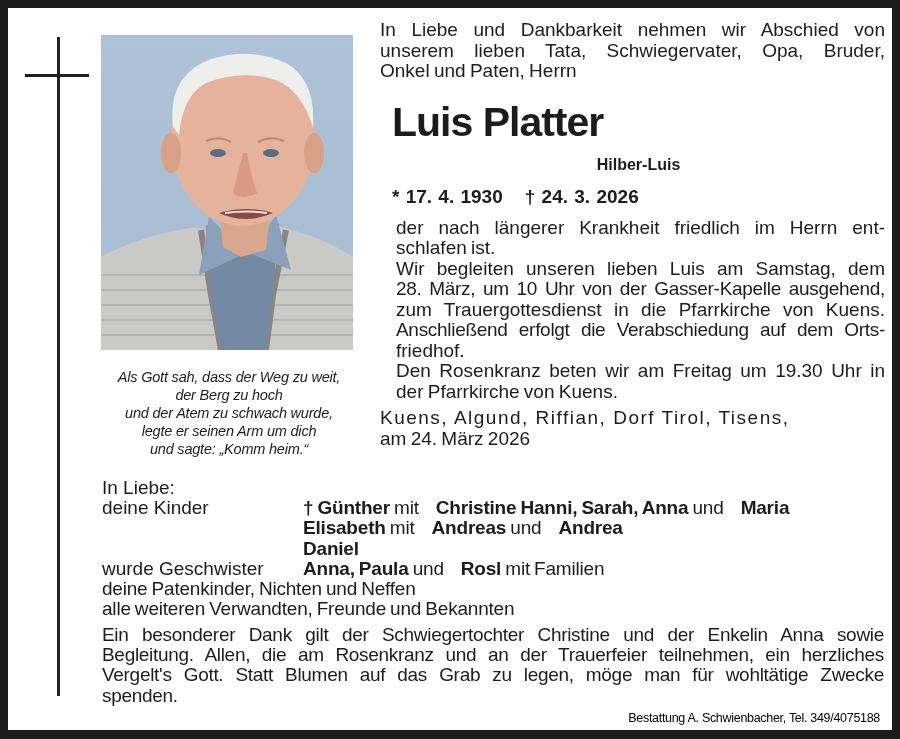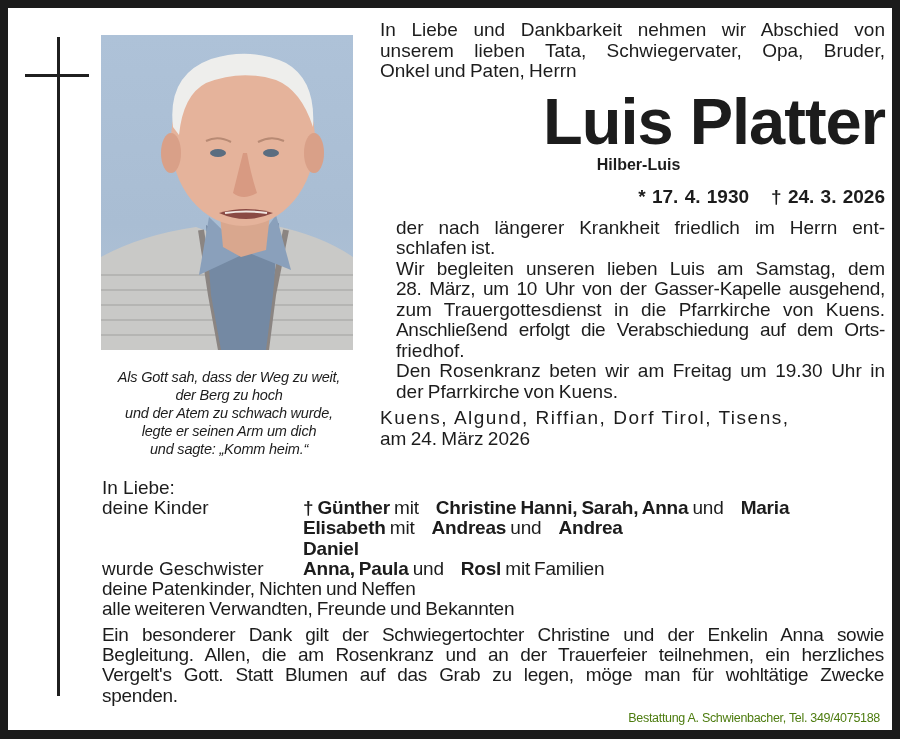--- a/index.html
+++ b/index.html
@@ -30,25 +30,25 @@
       letter-spacing: -0.2px;
     }
     .poem div { white-space: nowrap; }
 
     .right { position: absolute; left: 372px; top: 12px; width: 505px; }
     .intro { font-size: 19px; line-height: 20.5px; text-align: justify; }
     .intro .line { display: block; text-align: justify; text-align-last: justify; white-space: nowrap; }
     .intro .line.last { text-align-last: left; word-spacing: -1px; }
 
     .name {
-      text-align: right; font-weight: bold; font-size: 65px; line-height: 56px;
+      text-align: left; font-weight: bold; font-size: 41px; line-height: 56px;
       margin-top: 12px; letter-spacing: -1px; padding-left: 12px;
     }
     .nickname { text-align: center; font-weight: bold; font-size: 16px; margin-top: 6px; padding-left: 12px; }
-    .dates { text-align: right; font-weight: bold; font-size: 19px; margin-top: 12px; padding-left: 12px; word-spacing: 1px; }
+    .dates { text-align: left; font-weight: bold; font-size: 19px; margin-top: 12px; padding-left: 12px; word-spacing: 1px; }
     .dates .sep { display: inline-block; width: 22px; }
 
     .body-text { margin-top: 10px; font-size: 19px; line-height: 20.5px; }
     .body-text .line { display: block; text-align: justify; text-align-last: justify; white-space: nowrap; margin-left: 16px; }
     .body-text .line.last { text-align-last: left; word-spacing: -1px; }
     .body-text .line.tight { word-spacing: -1.5px; letter-spacing: -0.3px; }
 
     .place { margin-top: 6px; font-size: 19px; line-height: 20.5px; }
     .place .spaced { letter-spacing: 1.5px; display: block; }
     .place .plain { display: block; word-spacing: -1px; }
@@ -61,21 +61,21 @@
 
     .thanks {
       position: absolute; left: 94px; top: 617px; width: 782px;
       font-size: 19px; line-height: 20.2px; letter-spacing: -0.3px;
     }
     .thanks .line { display: block; text-align: justify; text-align-last: justify; white-space: nowrap; }
     .thanks .line.last { text-align-last: left; }
 
     .undertaker {
       position: absolute; right: 12px; top: 703px; font-size: 12.5px;
-      letter-spacing: -0.3px; color: #4d7c0f;
+      letter-spacing: -0.3px; color: #000000;
     }
   </style>
 </head>
 <body>
 
 <div class="card">
 
   <div class="cross-v"></div>
   <div class="cross-h"></div>
 

